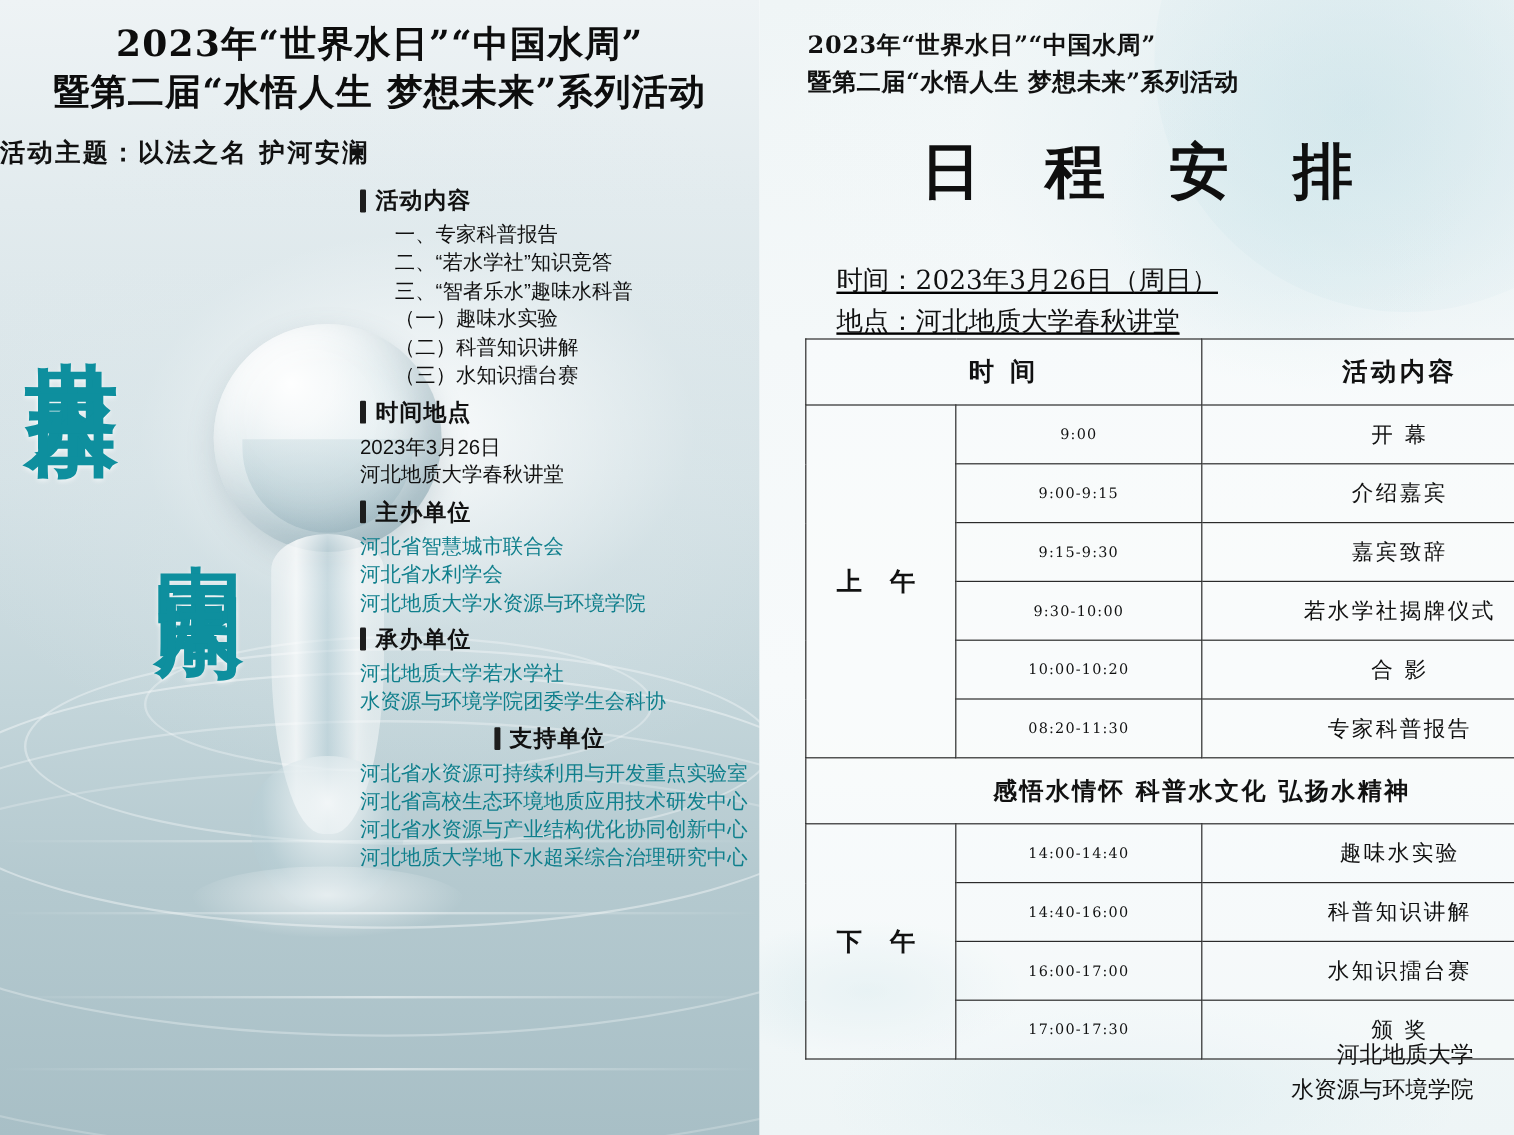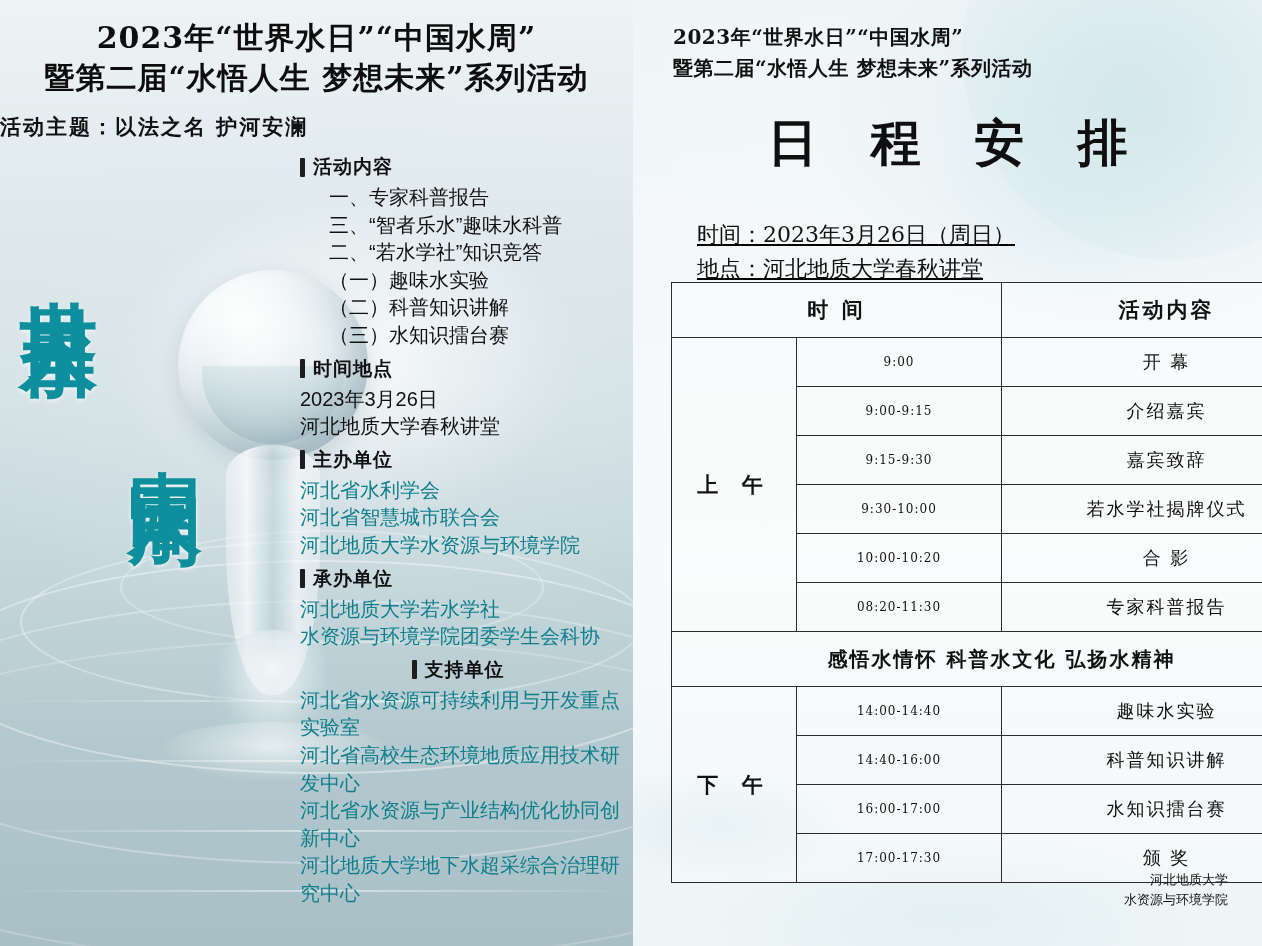--- a/index.html
+++ b/index.html
@@ -104,21 +104,21 @@
   .sec-head{
     display:flex;align-items:center;font-size:19px;font-weight:700;color:#111;
     font-family:"DejaVu Serif","Liberation Serif",serif;
     margin:6px 0 4px 0;letter-spacing:1px;
   }
   .sec-head .bar{
     display:inline-block;width:5px;height:19px;background:#1d1d1d;margin-right:8px;border-radius:1px;
   }
   .sec-head.centered{justify-content:center;margin-left:-14px;}
   .sec-head .bar.lead{margin-right:8px;}
-  .line{font-size:20px;line-height:1.38;color:#111;letter-spacing:0px;}
+  .line{font-size:17px;line-height:1.38;color:#111;letter-spacing:0px;}
   .line.indent{padding-left:16px;}
   .line.teal{color:#0f7f8c;}
   .sec-body{margin-left:13px;}
   .sec-body.nolm{margin-left:0;}
 
   
   .right{
     position:relative;
     width:629px;height:946px;
     background:
@@ -161,22 +161,22 @@
     color:#111;
     padding:6px 2px;
   }
   table.sched th{font-size:21px;font-weight:700;letter-spacing:3px;height:42px;}
   .period{font-size:21px;font-weight:700;letter-spacing:8px;width:120px;}
   .tcell{font-size:12px;letter-spacing:1px;height:36px;width:200px;}
   .acell{font-size:18px;letter-spacing:2px;height:36px;}
   .slogan{font-size:20px;font-weight:700;letter-spacing:2px;height:42px;}
 
   .r-foot{
-    position:absolute;right:34px;bottom:37px;text-align:right;
-    font-size:13px;line-height:1.5;color:#111;
+    position:absolute;right:34px;bottom:24px;text-align:right;
+    font-size:19px;line-height:1.5;color:#111;
     font-family:"DejaVu Serif","Liberation Serif",serif;
   }
 </style>
 </head>
 <body>
 
 <div class="poster">
 
   <div class="left">
     <div class="ripple r1"></div>
@@ -208,22 +208,22 @@
 
     <div class="lcontent">
 
       <div class="sec">
         <div class="sec-head">
           <span class="bar"></span>
           <span>活动内容</span>
         </div>
         <div class="sec-body">
           <div class="line indent">一、专家科普报告</div>
+          <div class="line indent">二、“若水学社”知识竞答</div>
           <div class="line indent">三、“智者乐水”趣味水科普</div>
-          <div class="line indent">二、“若水学社”知识竞答</div>
           <div class="line indent">（一）趣味水实验</div>
           <div class="line indent">（二）科普知识讲解</div>
           <div class="line indent">（三）水知识擂台赛</div>
         </div>
       </div>
 
       <div class="sec">
         <div class="sec-head">
           <span class="bar"></span>
           <span>时间地点</span>
@@ -234,22 +234,22 @@
         </div>
       </div>
 
 
       <div class="sec">
         <div class="sec-head">
           <span class="bar"></span>
           <span>主办单位</span>
         </div>
         <div class="sec-body nolm">
+          <div class="line teal">河北省智慧城市联合会</div>
           <div class="line teal">河北省水利学会</div>
-          <div class="line teal">河北省智慧城市联合会</div>
           <div class="line teal">河北地质大学水资源与环境学院</div>
         </div>
       </div>
 
       <div class="sec">
         <div class="sec-head">
           <span class="bar"></span>
           <span>承办单位</span>
         </div>
         <div class="sec-body nolm">

